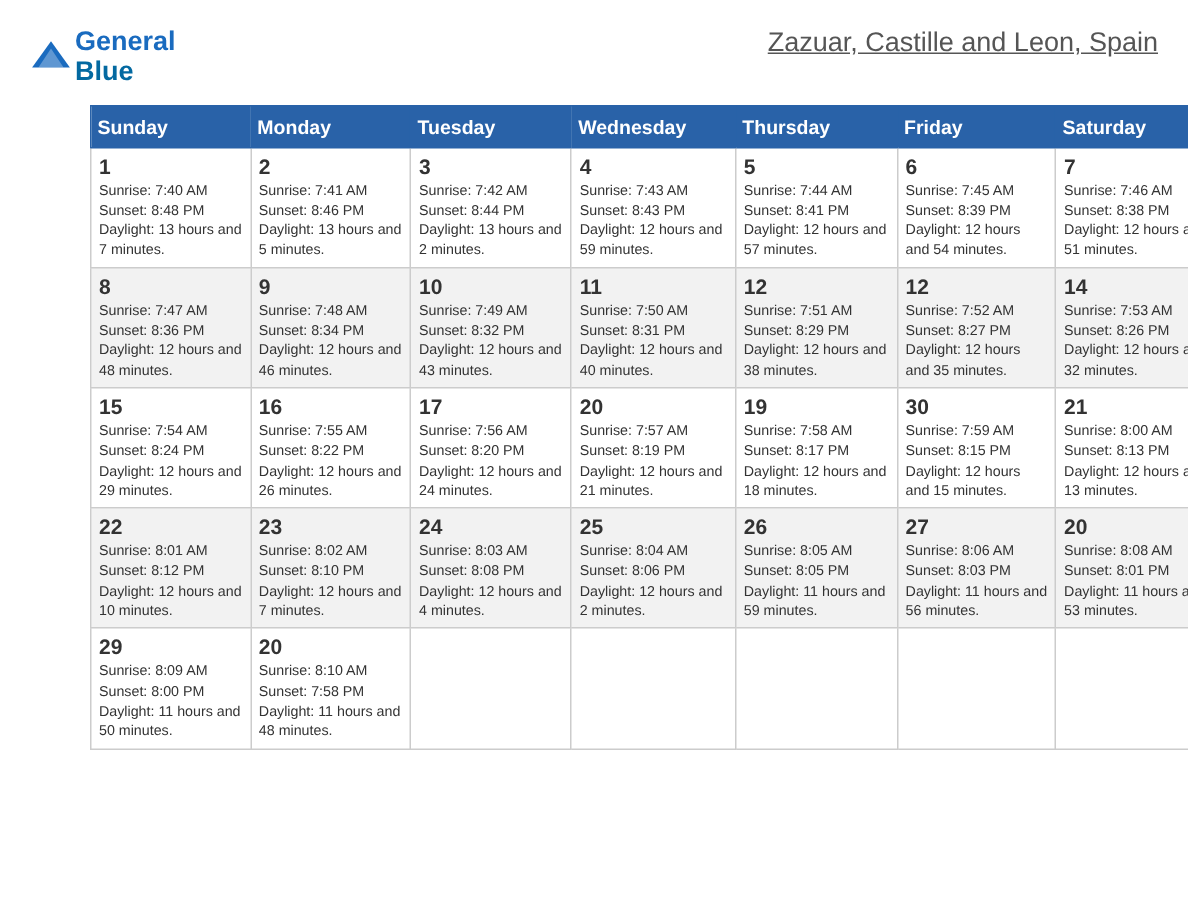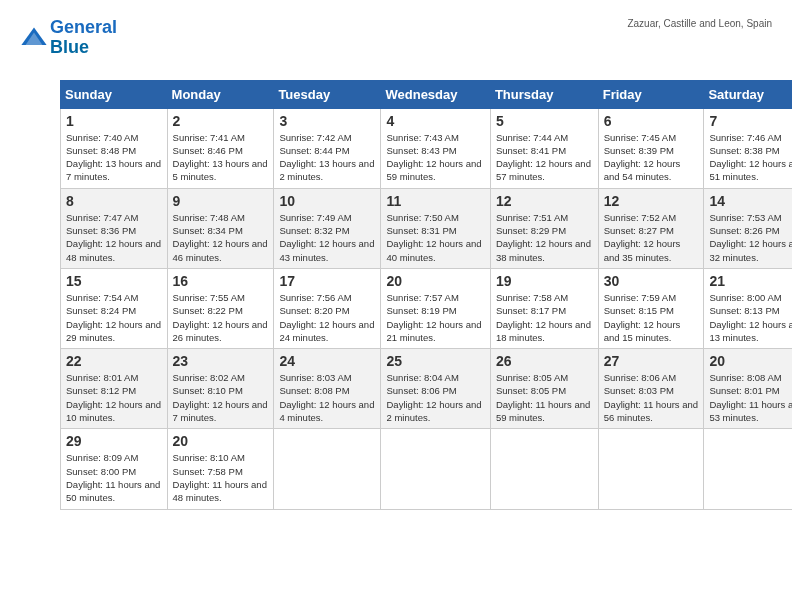--- a/index.html
+++ b/index.html
@@ -13,21 +13,21 @@
     .page {
       width: 792px;
       min-height: 612px;
       padding: 18px 20px 10px 20px;
       background: #fff;
     }
     .header-row {
       display: flex;
       justify-content: space-between;
       align-items: flex-start;
-      margin-bottom: 22px;
+      margin-bottom: 12px;
     }
     .logo {
       display: flex;
       align-items: center;
     }
     .logo-text {
       font-size: 18px;
       font-weight: bold;
       color: #333;
       line-height: 1.1;
@@ -42,22 +42,23 @@
     }
     .title-block {
       text-align: right;
     }
     .month-title {
       font-size: 36px;
       color: #333;
       font-weight: normal;
     }
     .location {
-      font-size: 10px;
+      font-size: 18px;
       color: #555;
+      text-decoration: underline;
     }
     .calendar {
       width: 100%;
       border-collapse: collapse;
       font-size: 10px;
       margin-left: 40px;
     }
     .calendar thead th {
       background: #2962a8;
       color: #fff;

